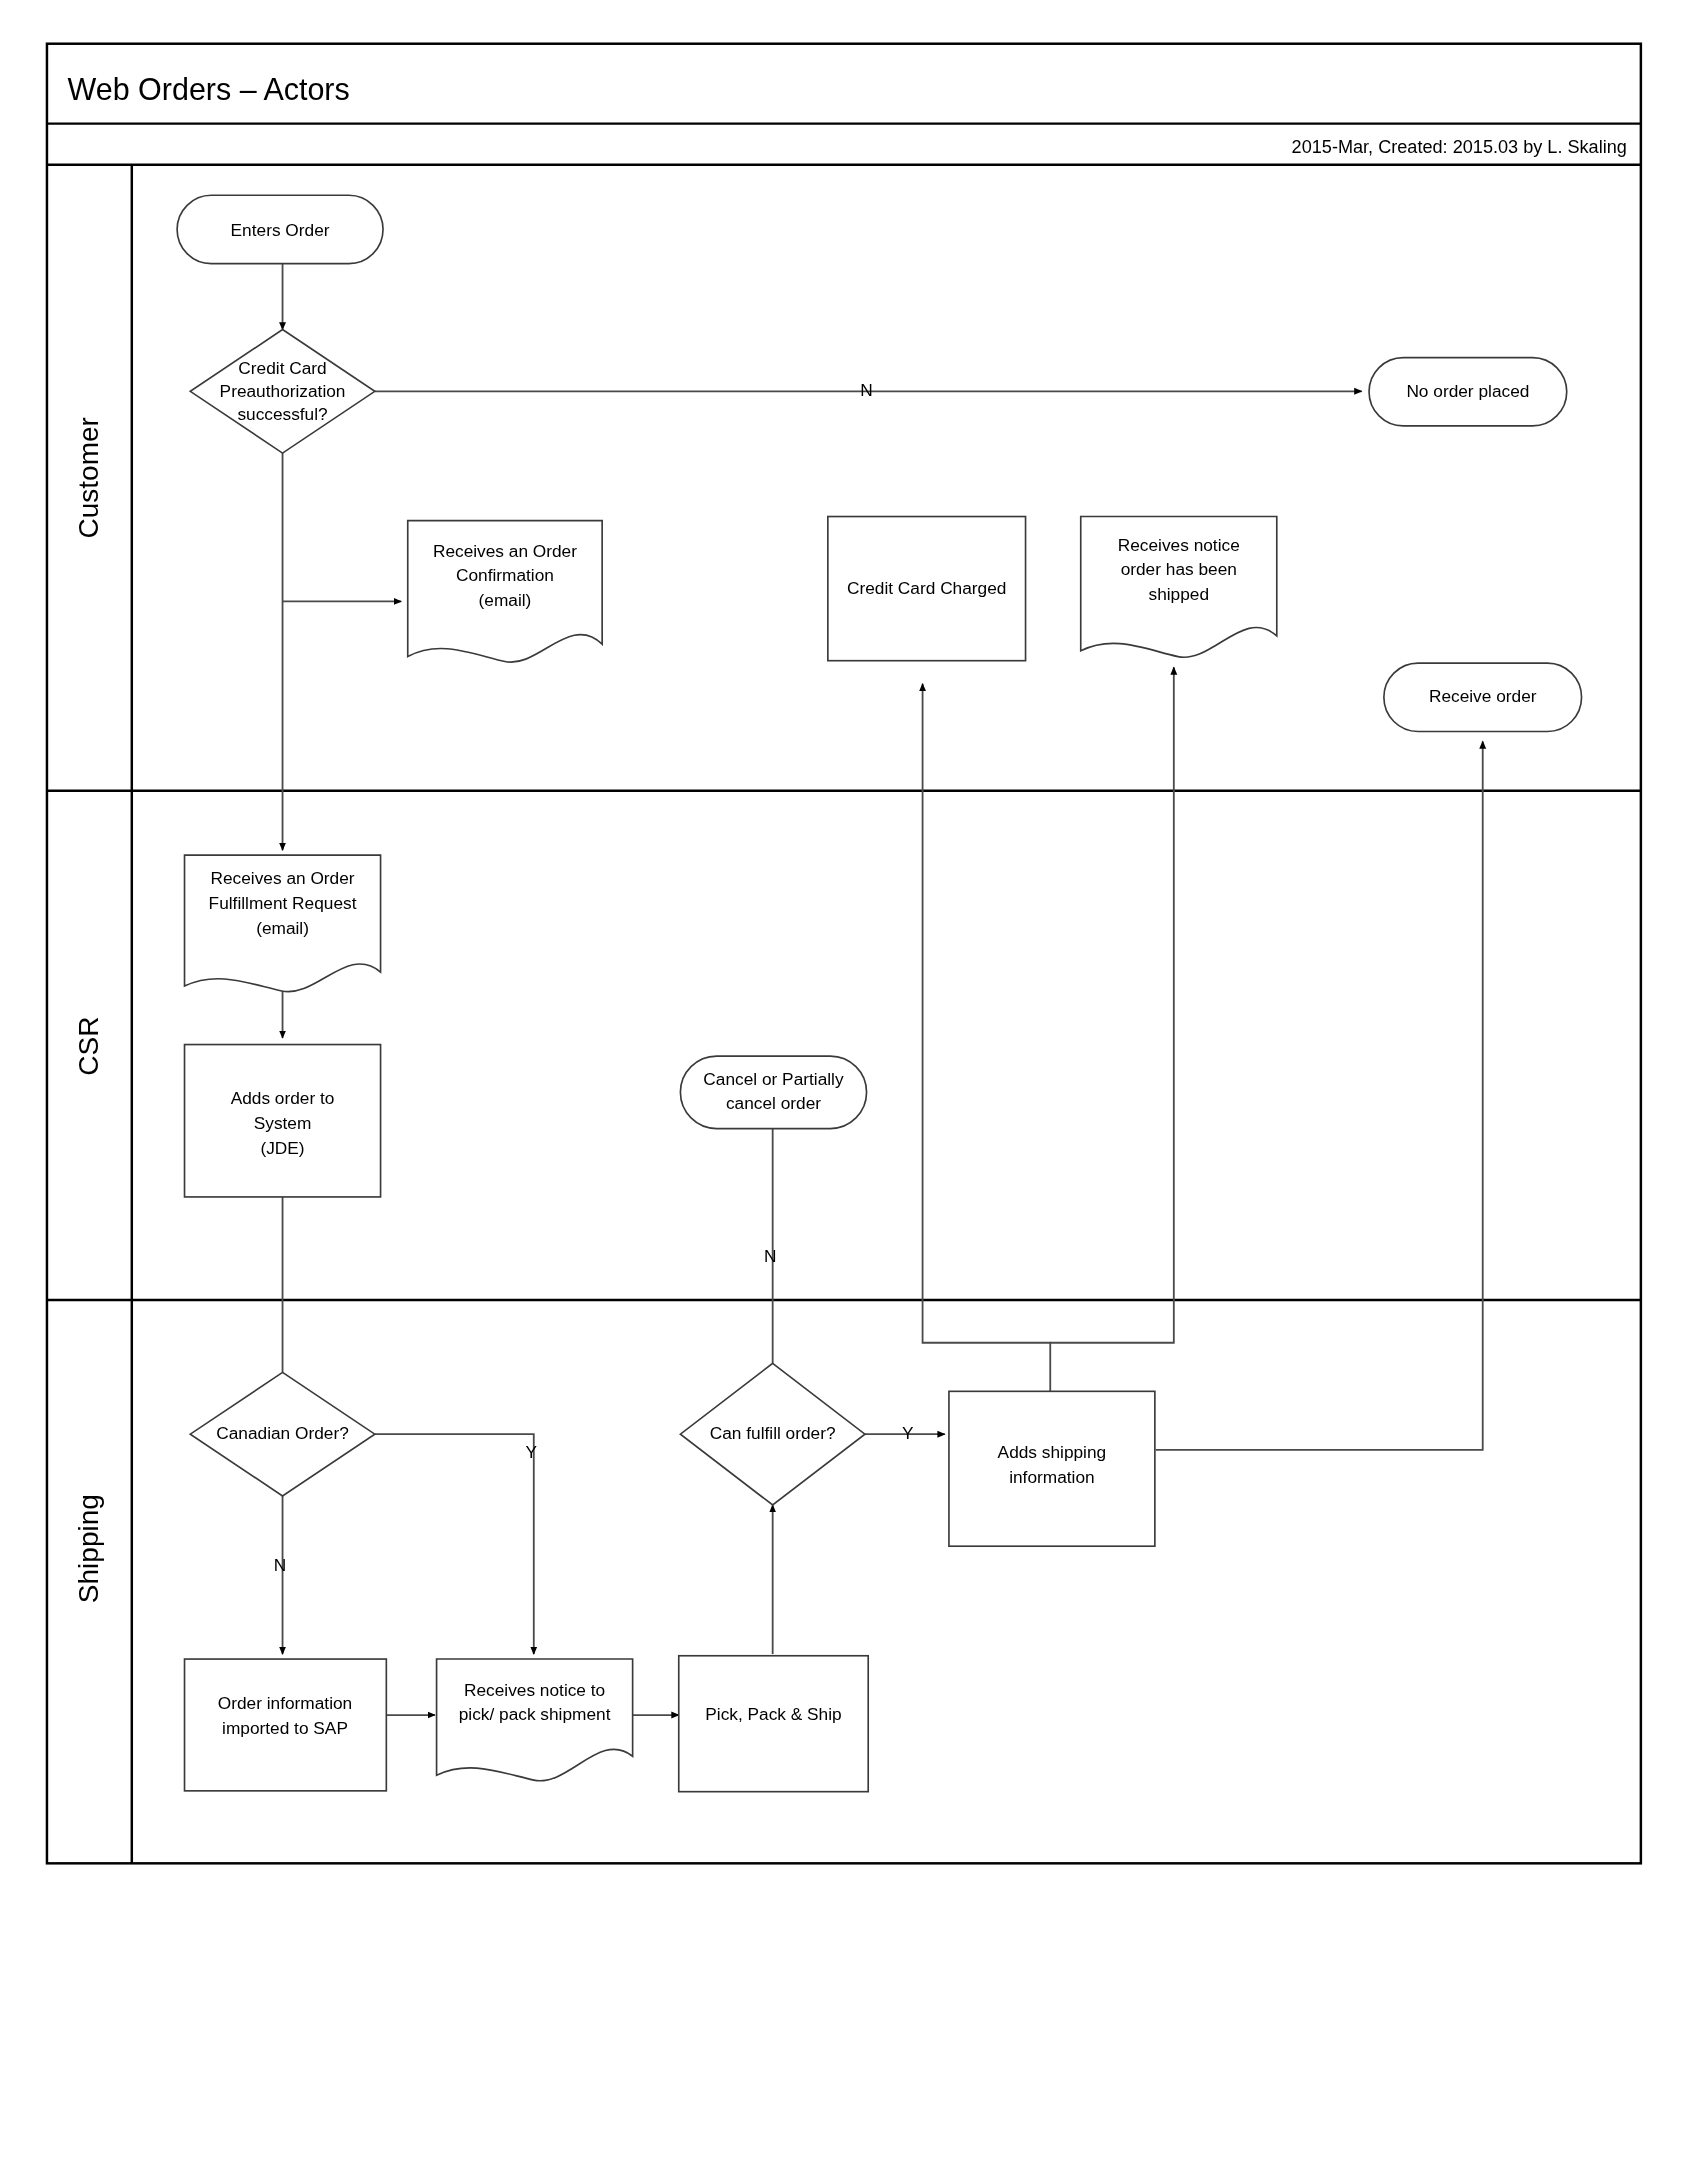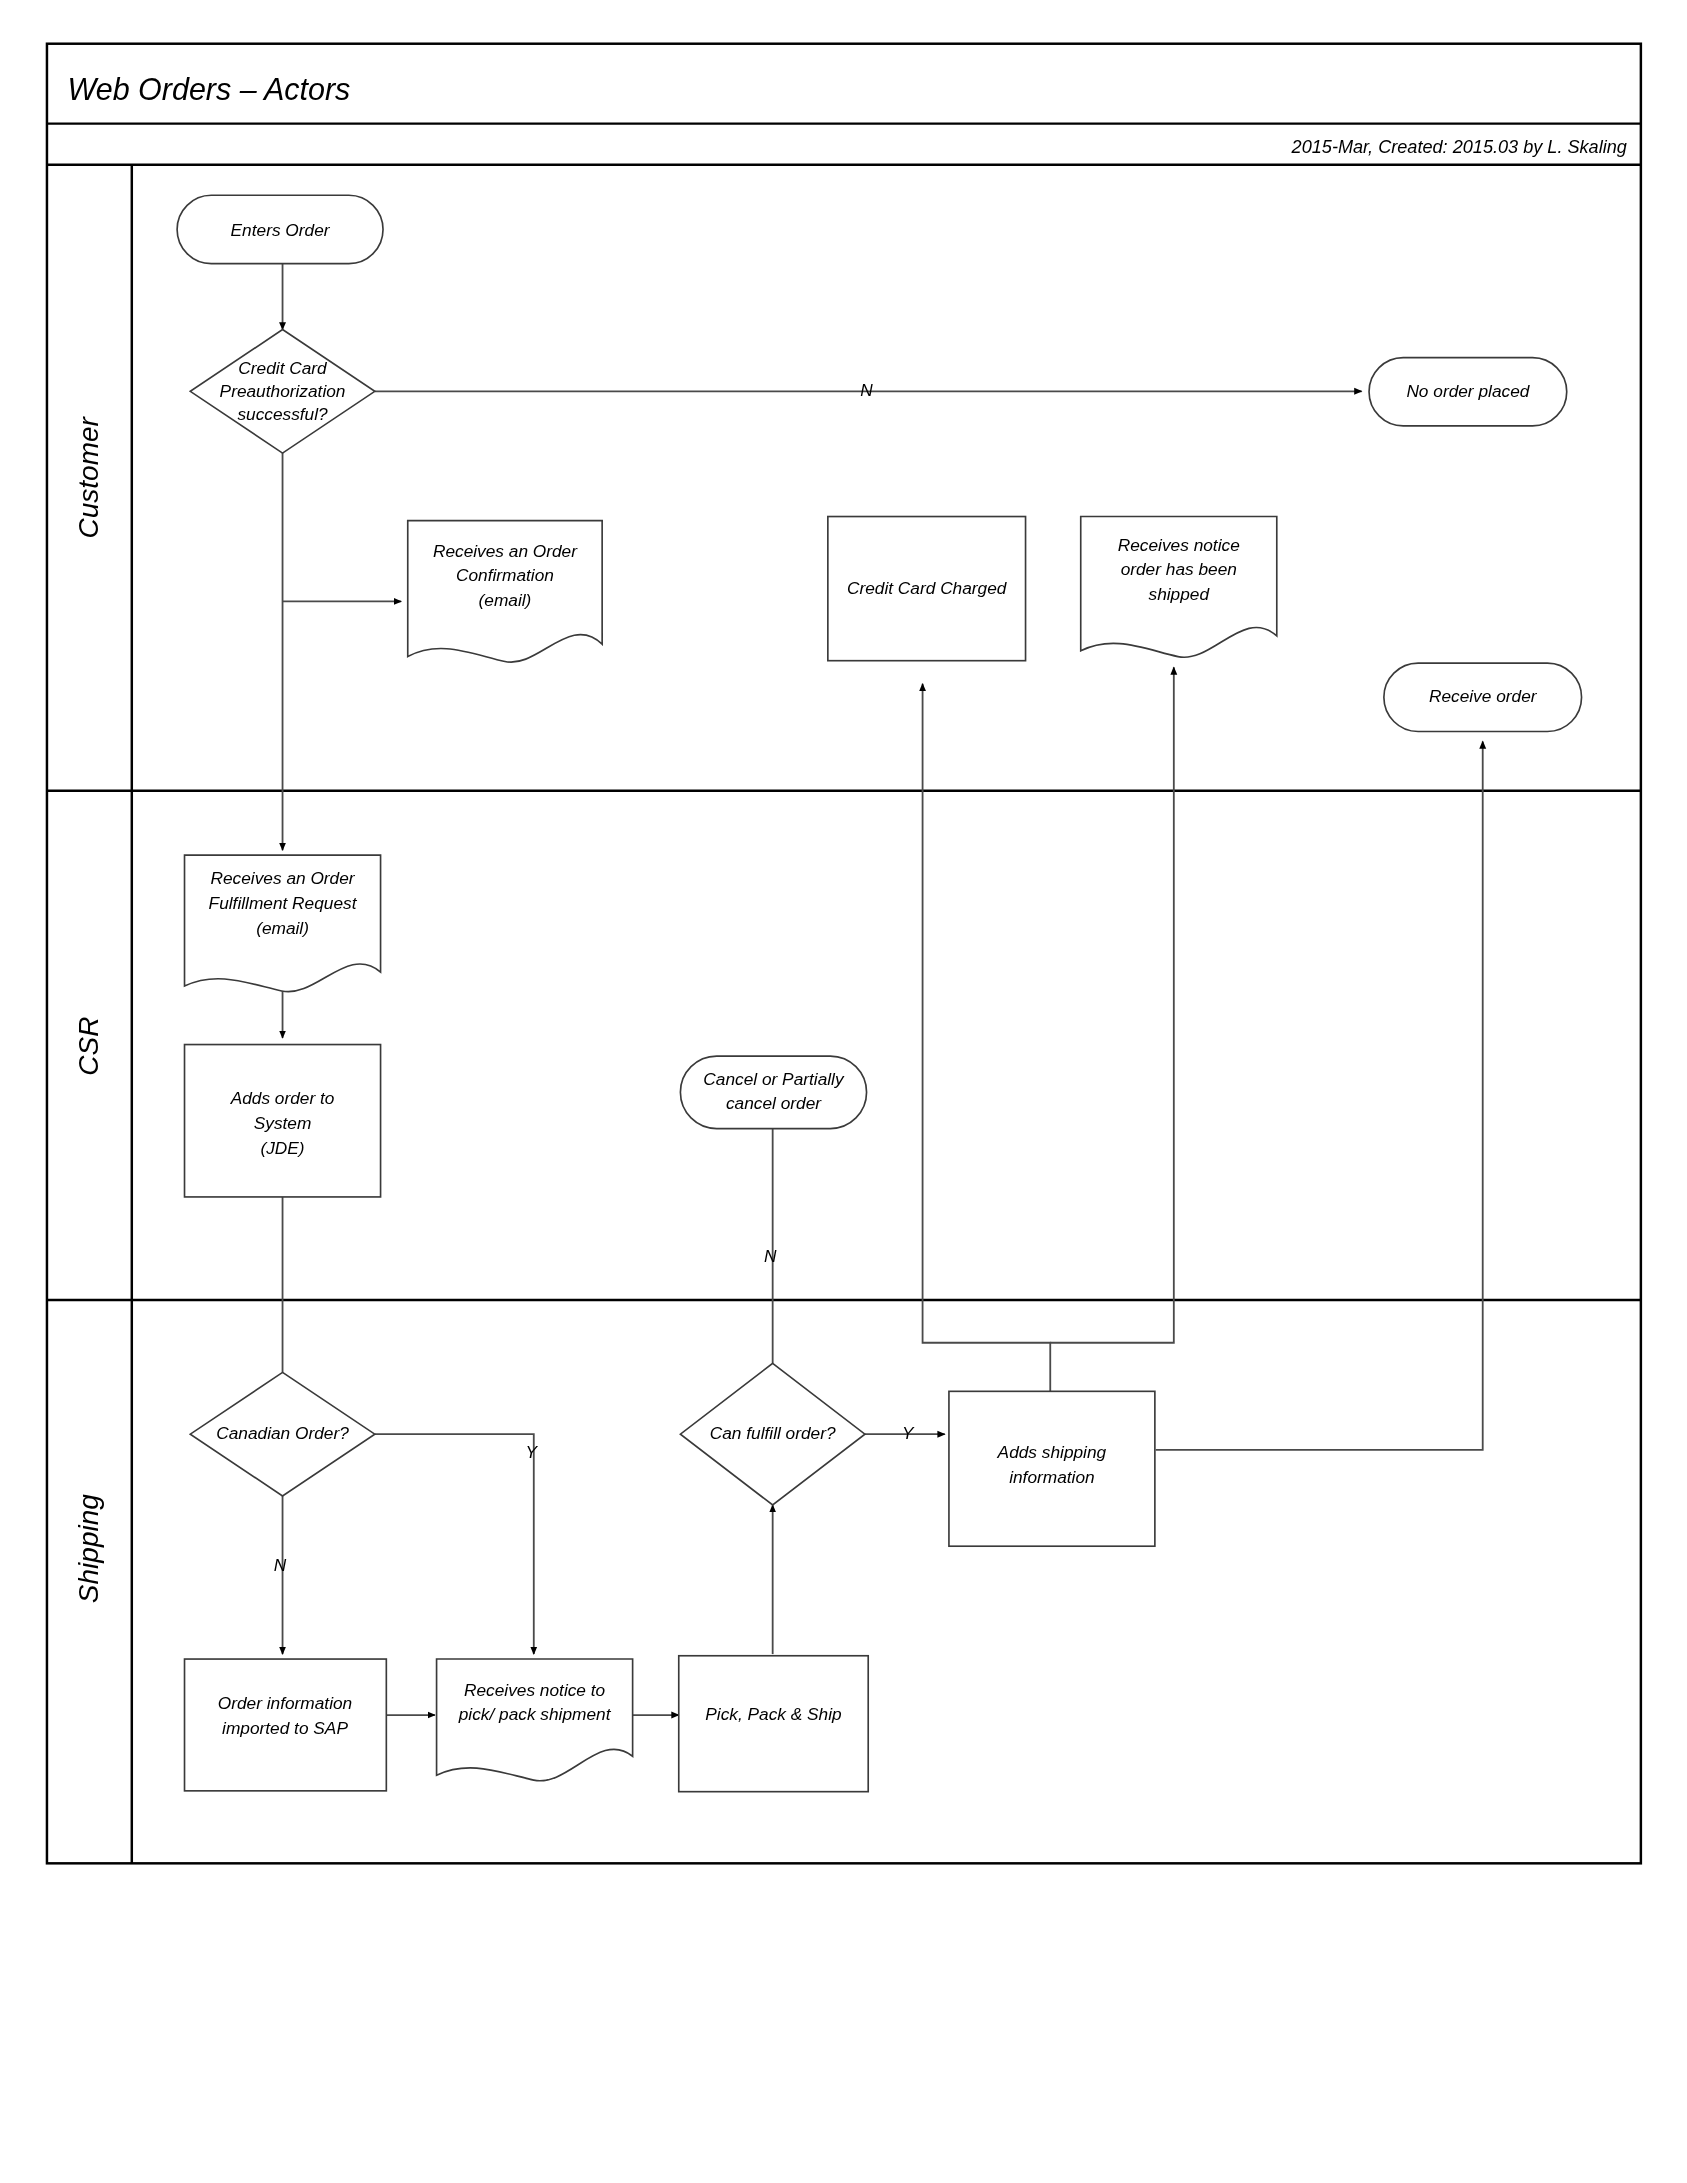--- a/index.html
+++ b/index.html
@@ -11,21 +11,20 @@
     width: 1687px;
     height: 2183px;
     font-family: "Liberation Sans", sans-serif;
     color: #000000;
     overflow: hidden;
   }
   #diagram-root {
     position: relative;
     width: 1687px;
     height: 1562px;
-    font-style: italic;
   }
   svg.canvas {
     position: absolute;
     top: 0;
     left: 0;
     width: 1687px;
     height: 2183px;
   }
   .frame-line {
     fill: none;

